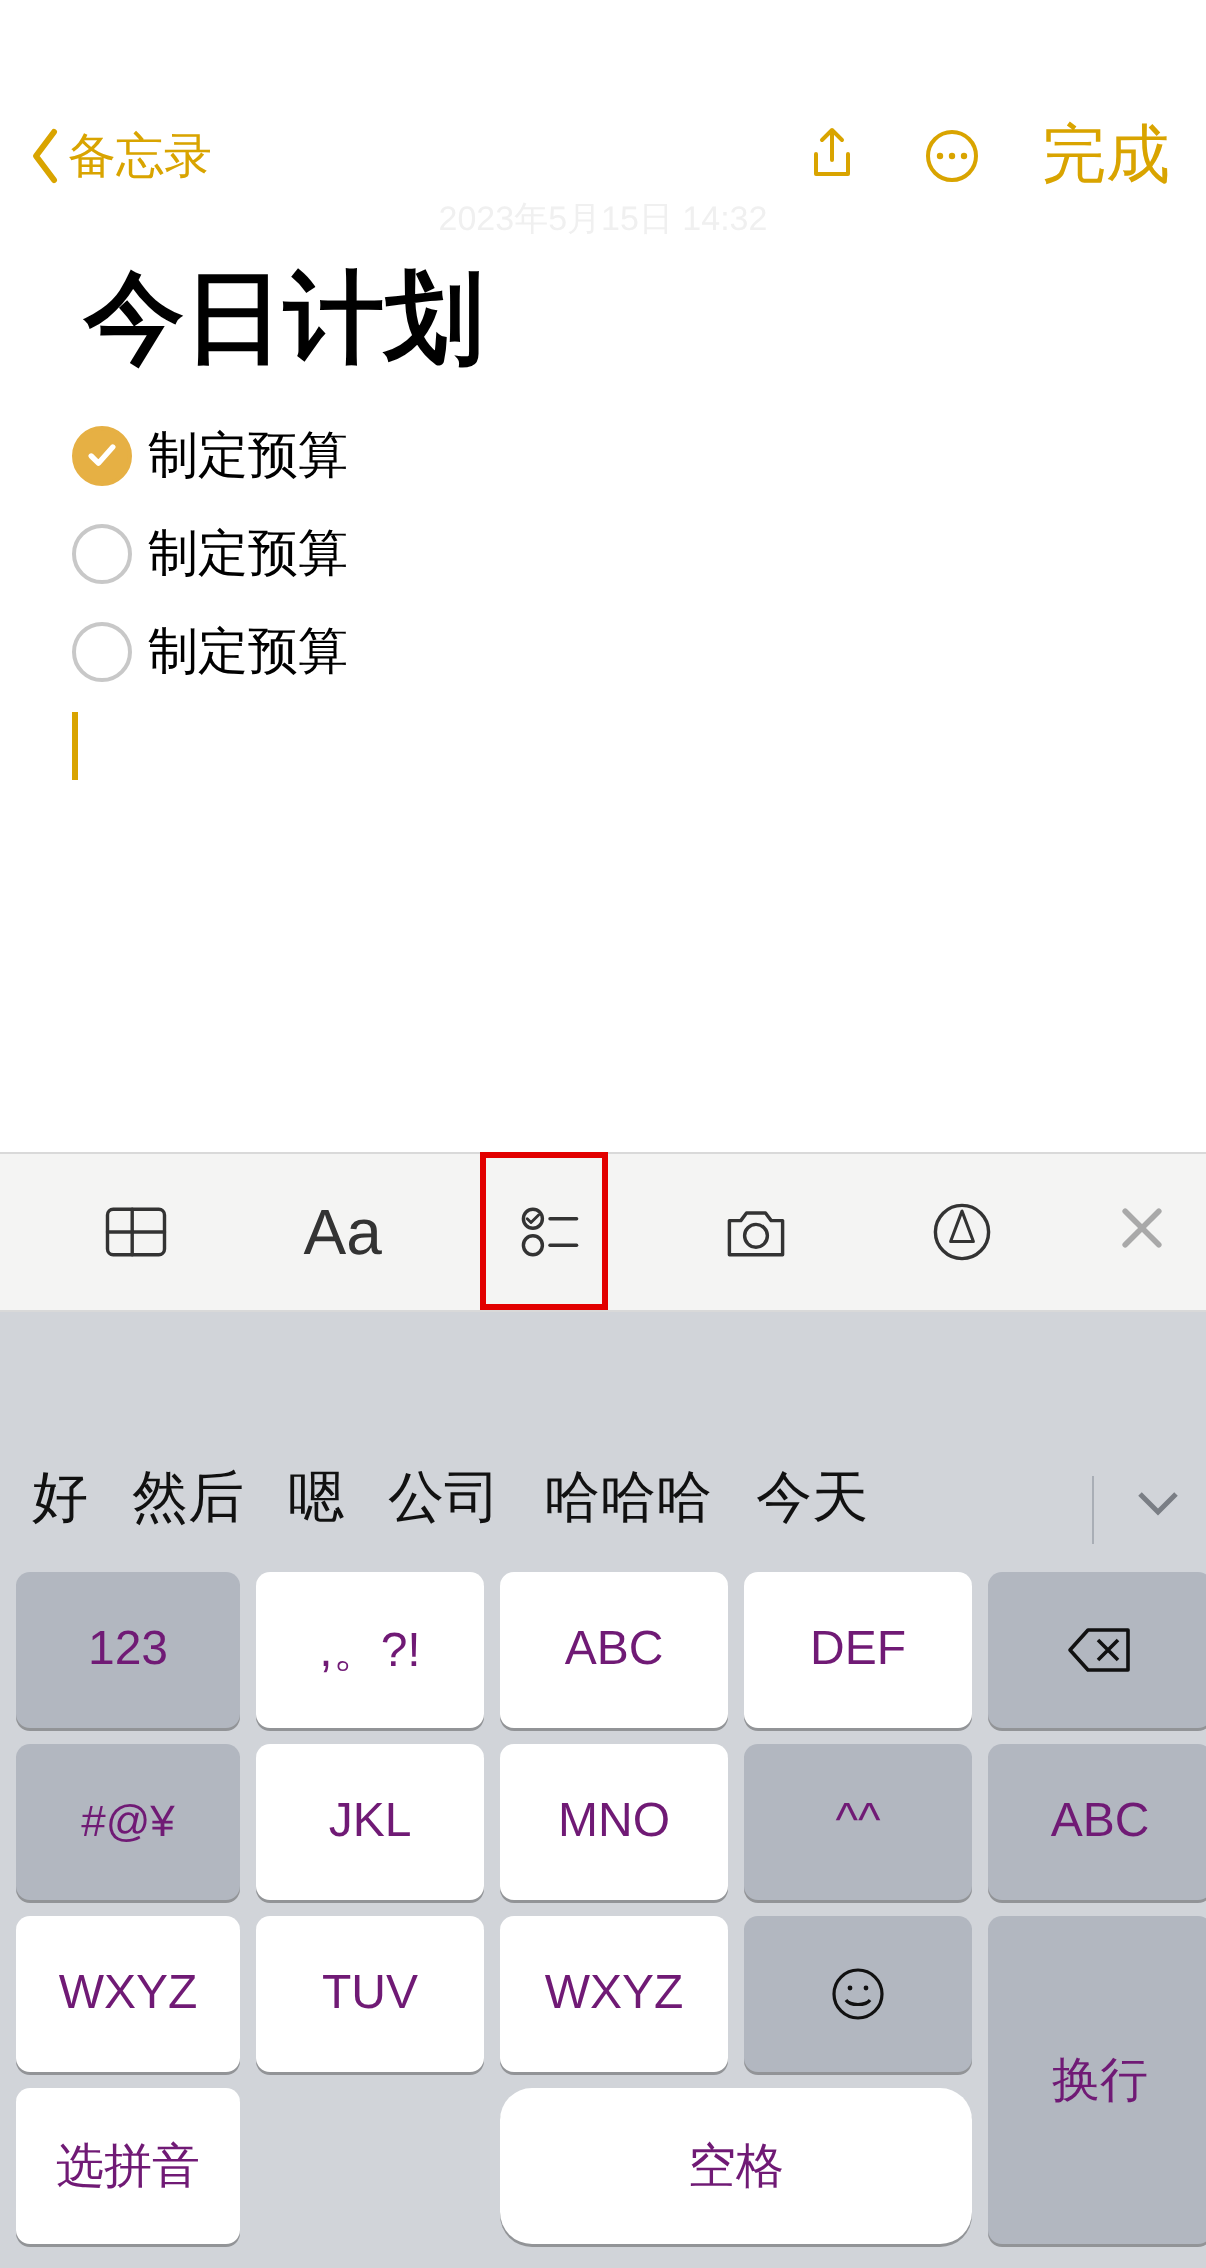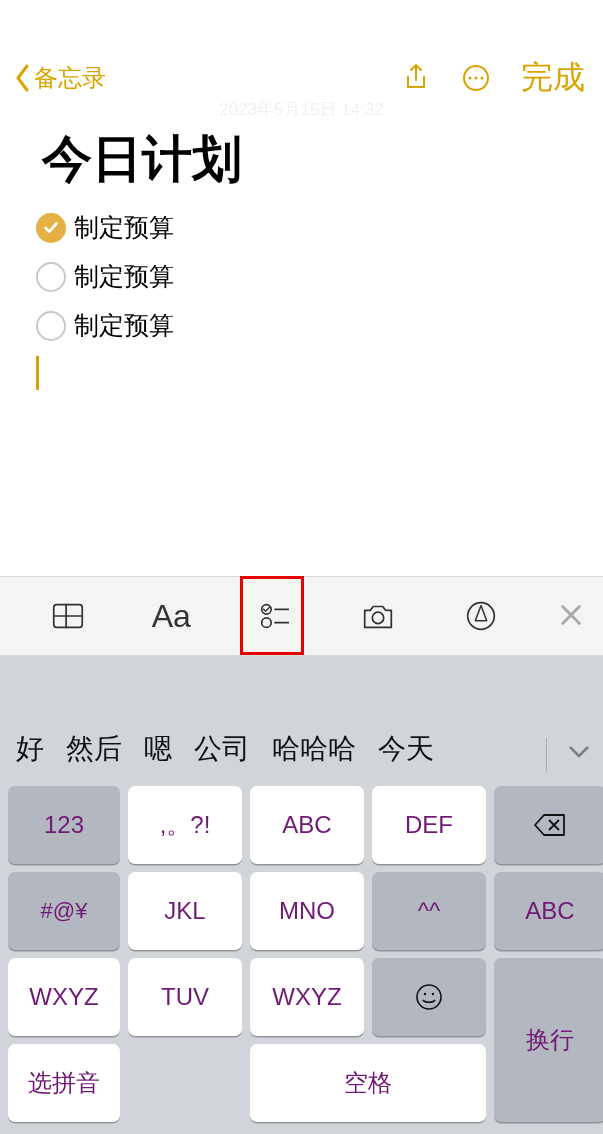--- a/index.html
+++ b/index.html
@@ -157,20 +157,21 @@
   }
   .kw { background: var(--key-white); }
   .kg { background: #b2b7c0; }
   .key.small { font-size:22px; }
   .return {
     grid-column: 5;
     grid-row: 3 / span 2;
   }
   .space {
     grid-column: 3 / span 2;
+    border-radius: 16px;
   }
   .emoji svg { width:30px; height:30px; stroke:#111; stroke-width:1.6; fill:none;}
   .backspace svg { width:36px; height:28px; stroke:#111; stroke-width:1.8; fill:none; stroke-linejoin:round;}
 </style>
 </head>
 <body>
 
 <div class="header">
   <div class="back">
     <svg viewBox="0 0 18 30">

